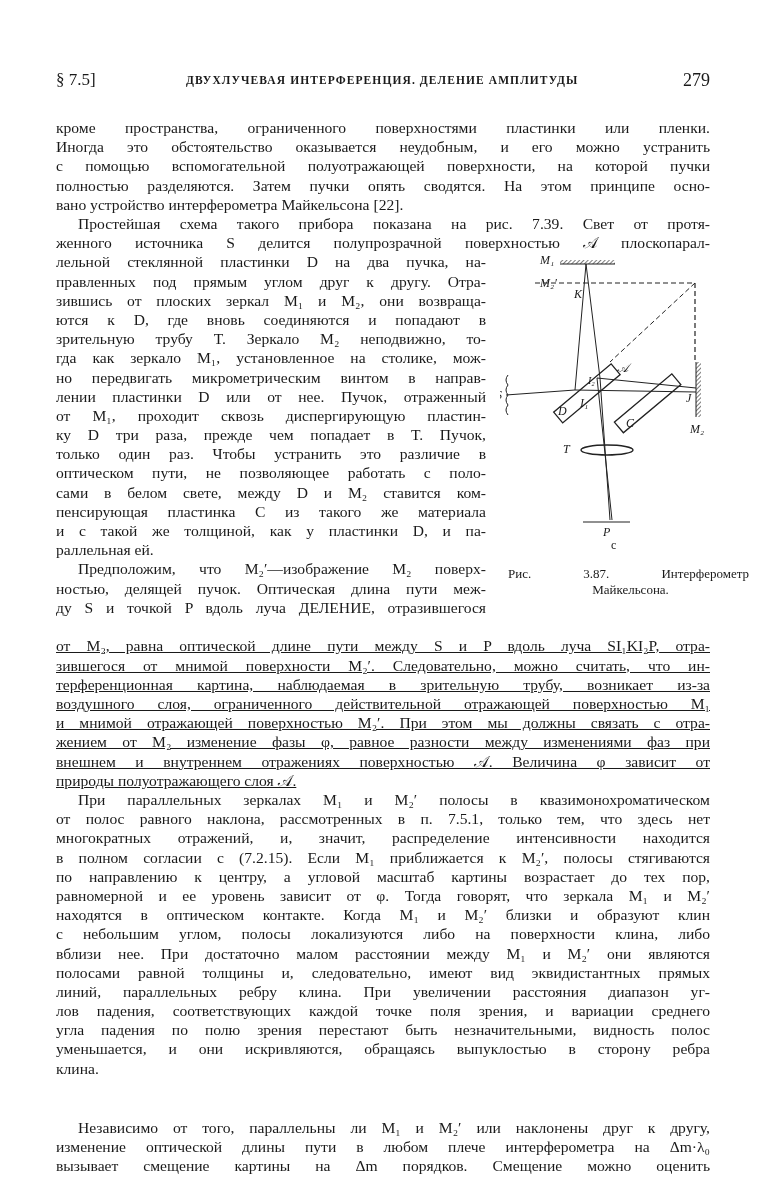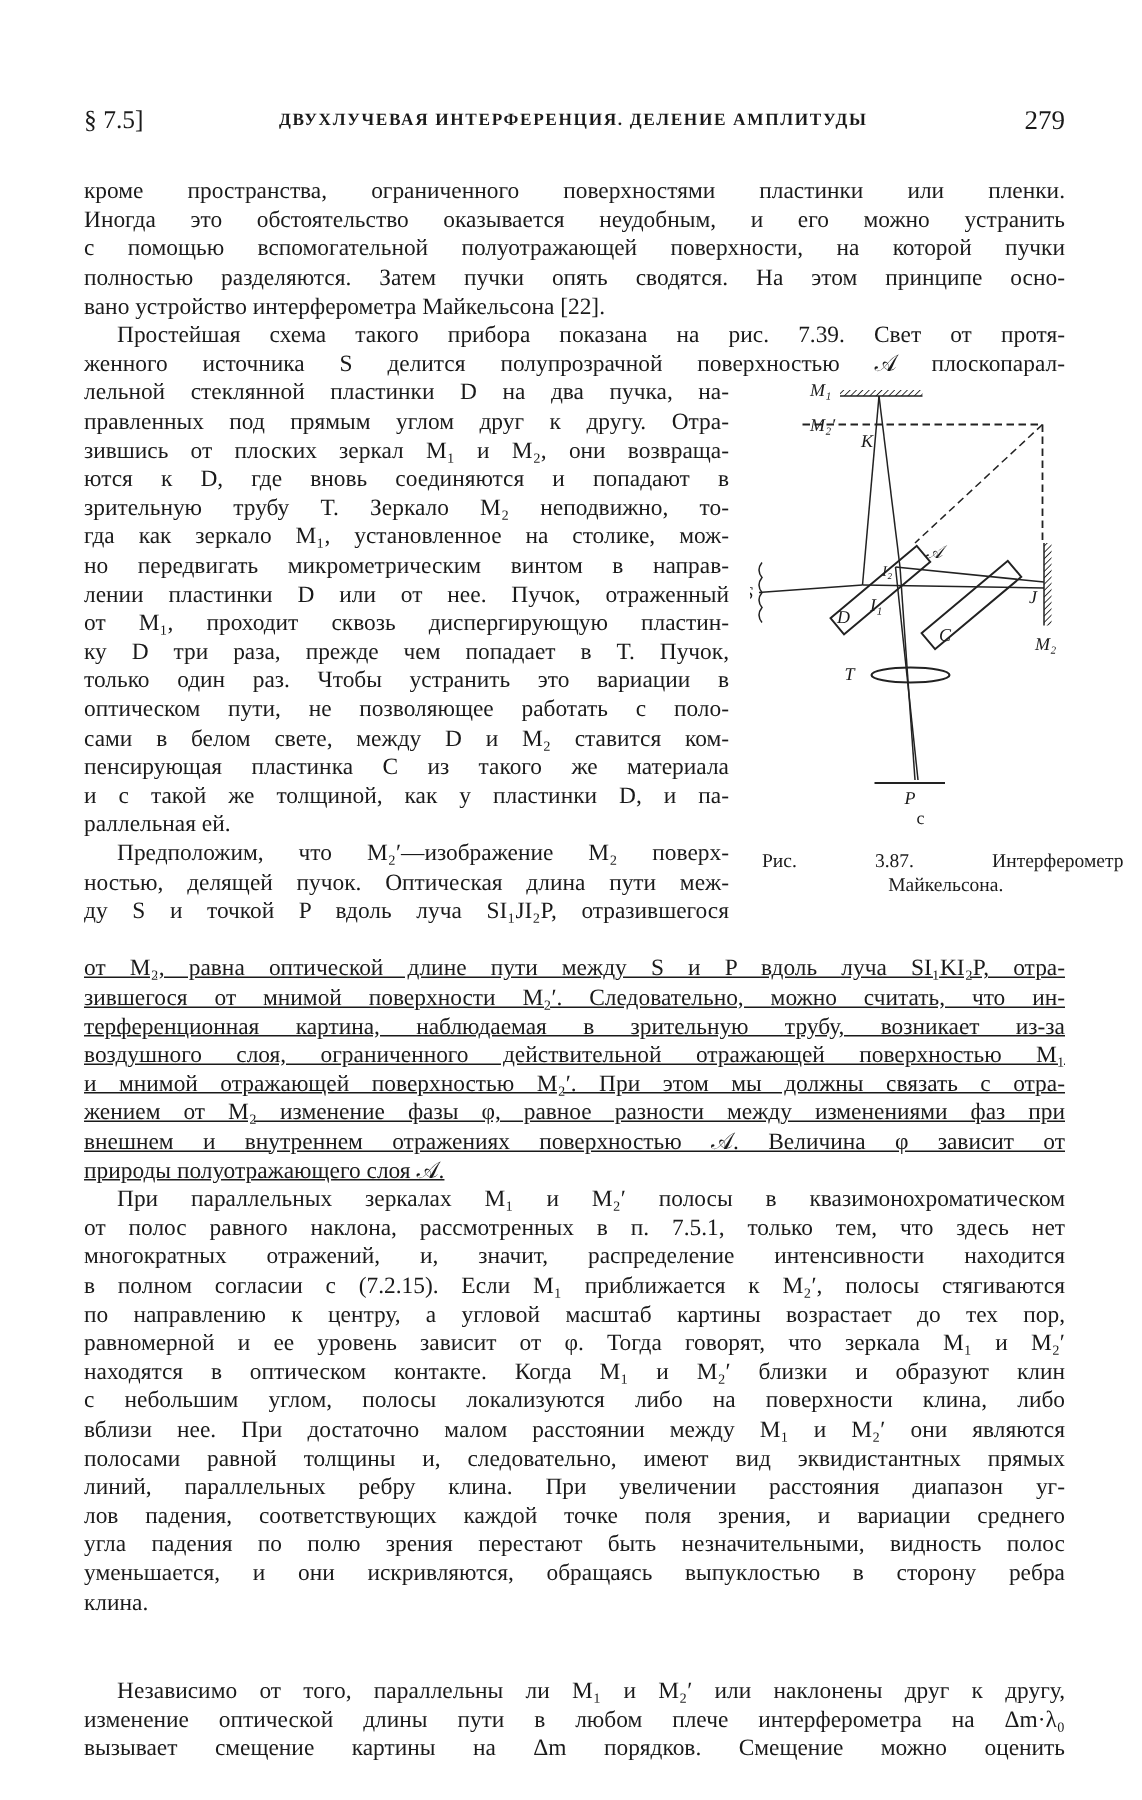--- a/index.html
+++ b/index.html
@@ -43,29 +43,29 @@
     <span class="line">лельной стеклянной пластинки D на два пучка, на-</span>
     <span class="line">правленных под прямым углом друг к другу. Отра-</span>
     <span class="line">зившись от плоских зеркал M₁ и M₂, они возвраща-</span>
     <span class="line">ются к D, где вновь соединяются и попадают в</span>
     <span class="line">зрительную трубу T. Зеркало M₂ неподвижно, то-</span>
     <span class="line">гда как зеркало M₁, установленное на столике, мож-</span>
     <span class="line">но передвигать микрометрическим винтом в направ-</span>
     <span class="line">лении пластинки D или от нее. Пучок, отраженный</span>
     <span class="line">от M₁, проходит сквозь диспергирующую пластин-</span>
     <span class="line">ку D три раза, прежде чем попадает в T. Пучок,</span>
-    <span class="line">только один раз. Чтобы устранить это вариации в</span>
+    <span class="line">только один раз. Чтобы устранить это различие в</span>
     <span class="line">оптическом пути, не позволяющее работать с поло-</span>
     <span class="line">сами в белом свете, между D и M₂ ставится ком-</span>
     <span class="line">пенсирующая пластинка C из такого же материала</span>
     <span class="line">и с такой же толщиной, как у пластинки D, и па-</span>
     <span class="line last">раллельная ей.</span>
     <span class="line indent">Предположим, что M₂′—изображение M₂ поверх-</span>
     <span class="line">ностью, делящей пучок. Оптическая длина пути меж-</span>
-    <span class="line">ду S и точкой P вдоль луча SI₁JI₂P, отразившегося</span>
+    <span class="line">ду S и точкой P вдоль луча ДЕЛЕНИЕ, отразившегося</span>
   </div>
 
   <div class="text" style="left:56px; top:636.4px; width:654px;text-decoration:underline;">
     <span class="line">от M₂, равна оптической длине пути между S и P вдоль луча SI₁KI₂P, отра-</span>
     <span class="line">зившегося от мнимой поверхности M₂′. Следовательно, можно считать, что ин-</span>
     <span class="line">терференционная картина, наблюдаемая в зрительную трубу, возникает из-за</span>
     <span class="line">воздушного слоя, ограниченного действительной отражающей поверхностью M₁</span>
     <span class="line">и мнимой отражающей поверхностью M₂′. При этом мы должны связать с отра-</span>
     <span class="line">жением от M₂ изменение фазы φ, равное разности между изменениями фаз при</span>
     <span class="line">внешнем и внутреннем отражениях поверхностью 𝒜. Величина φ зависит от</span>

